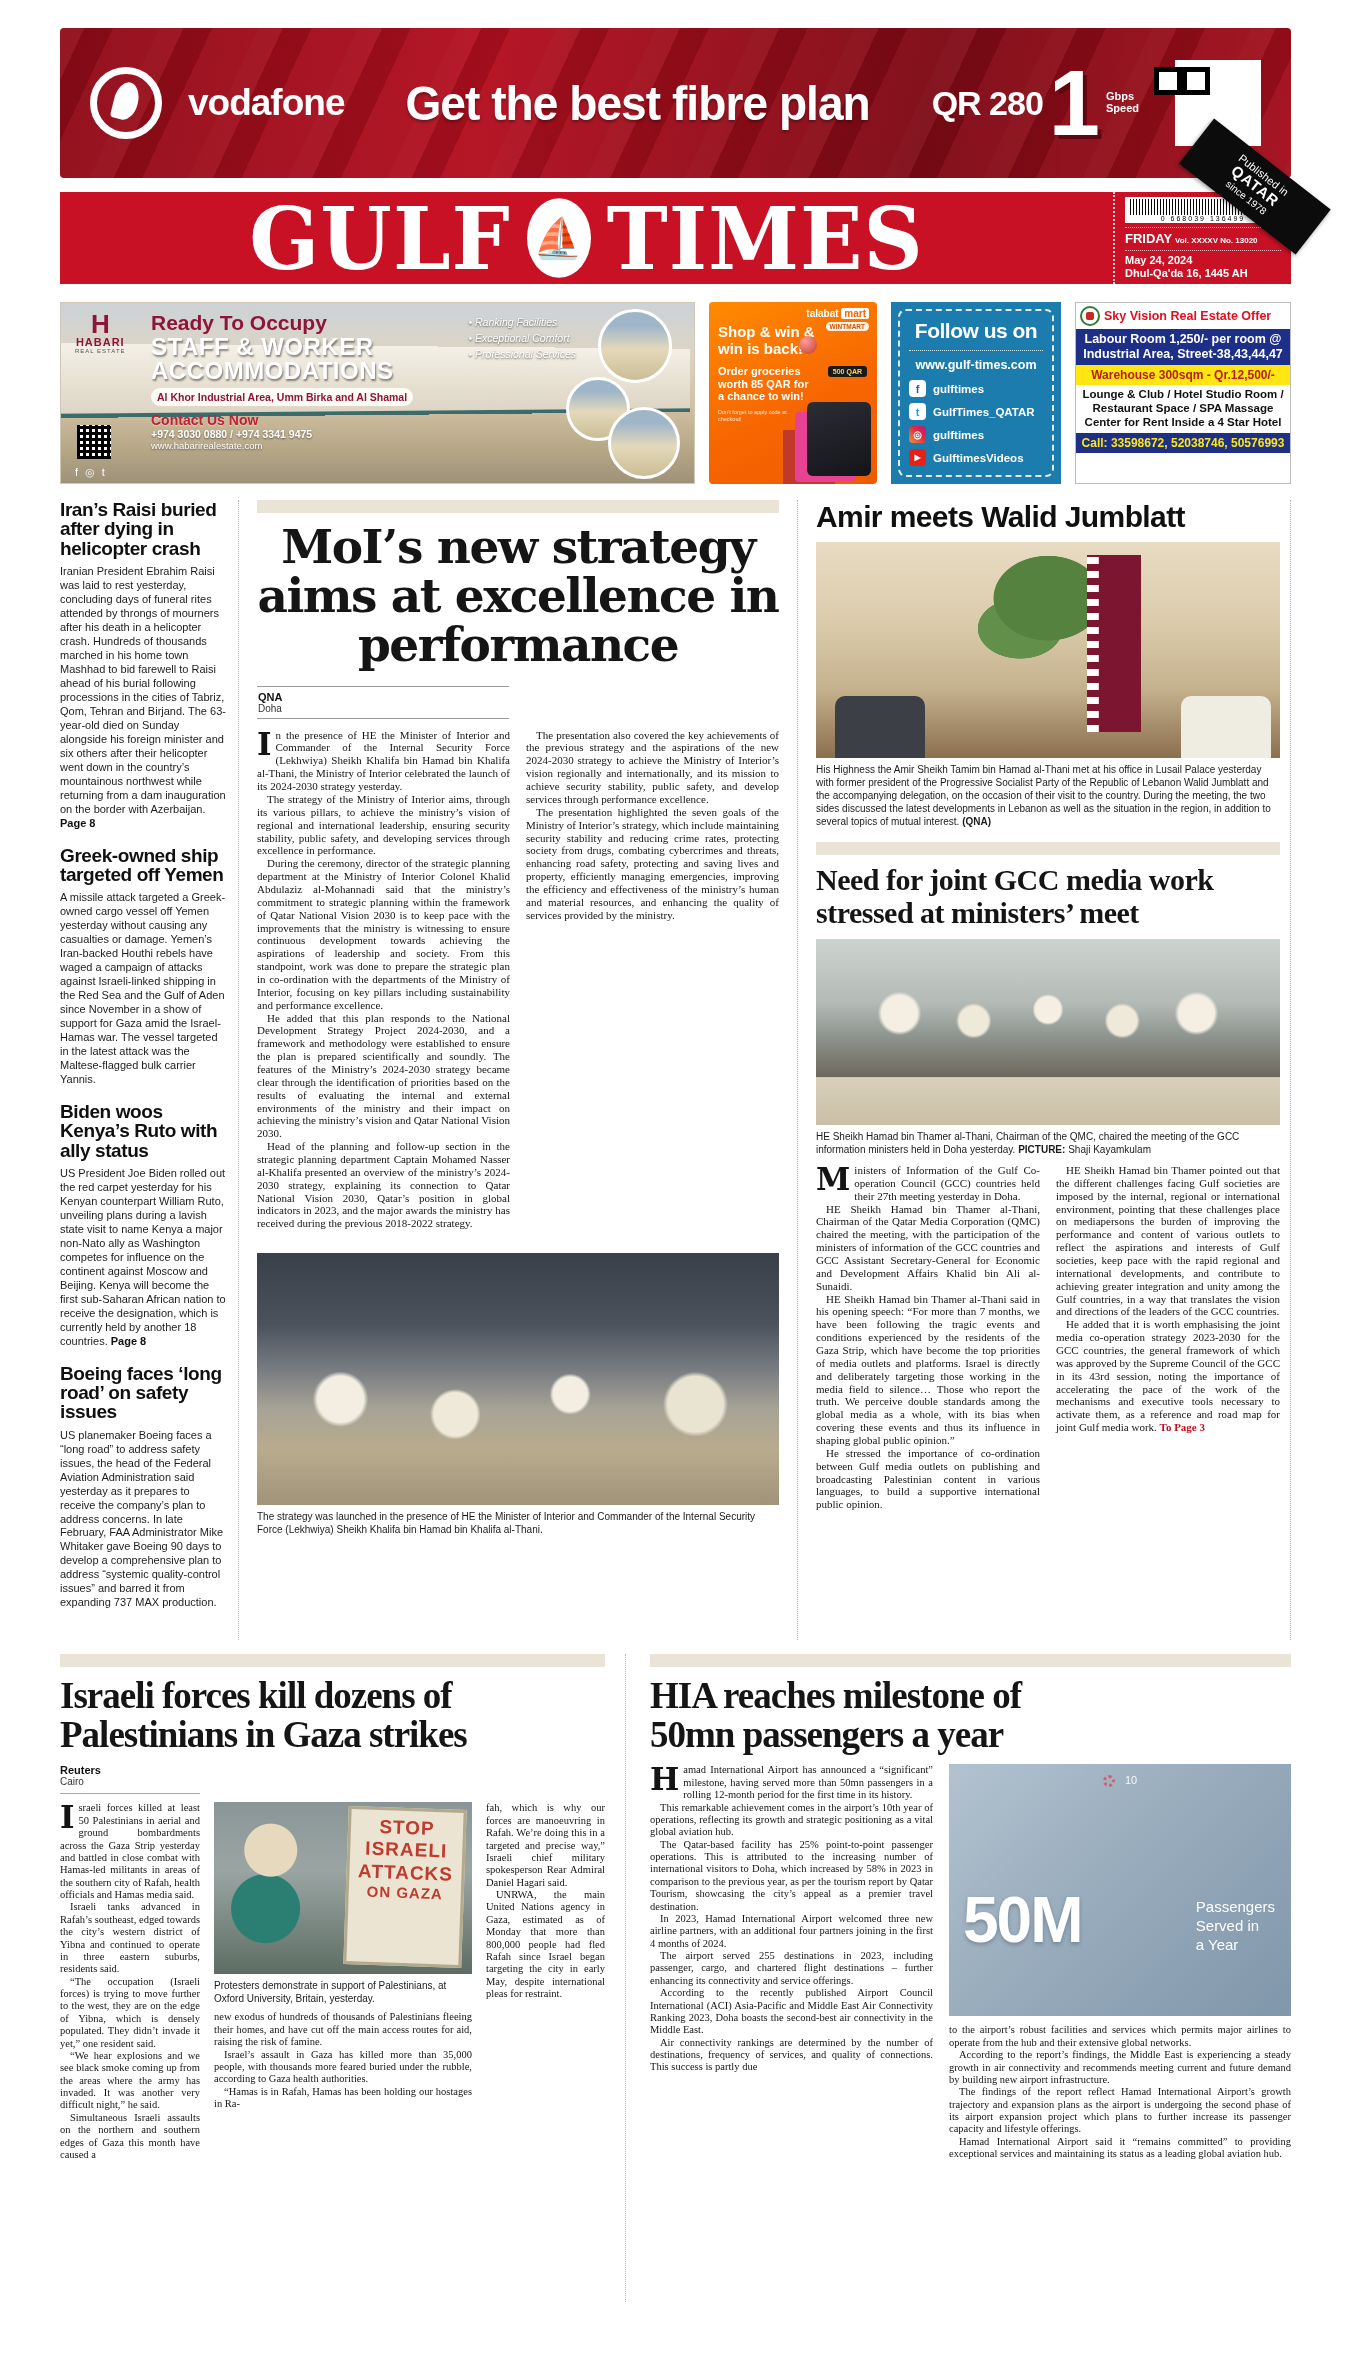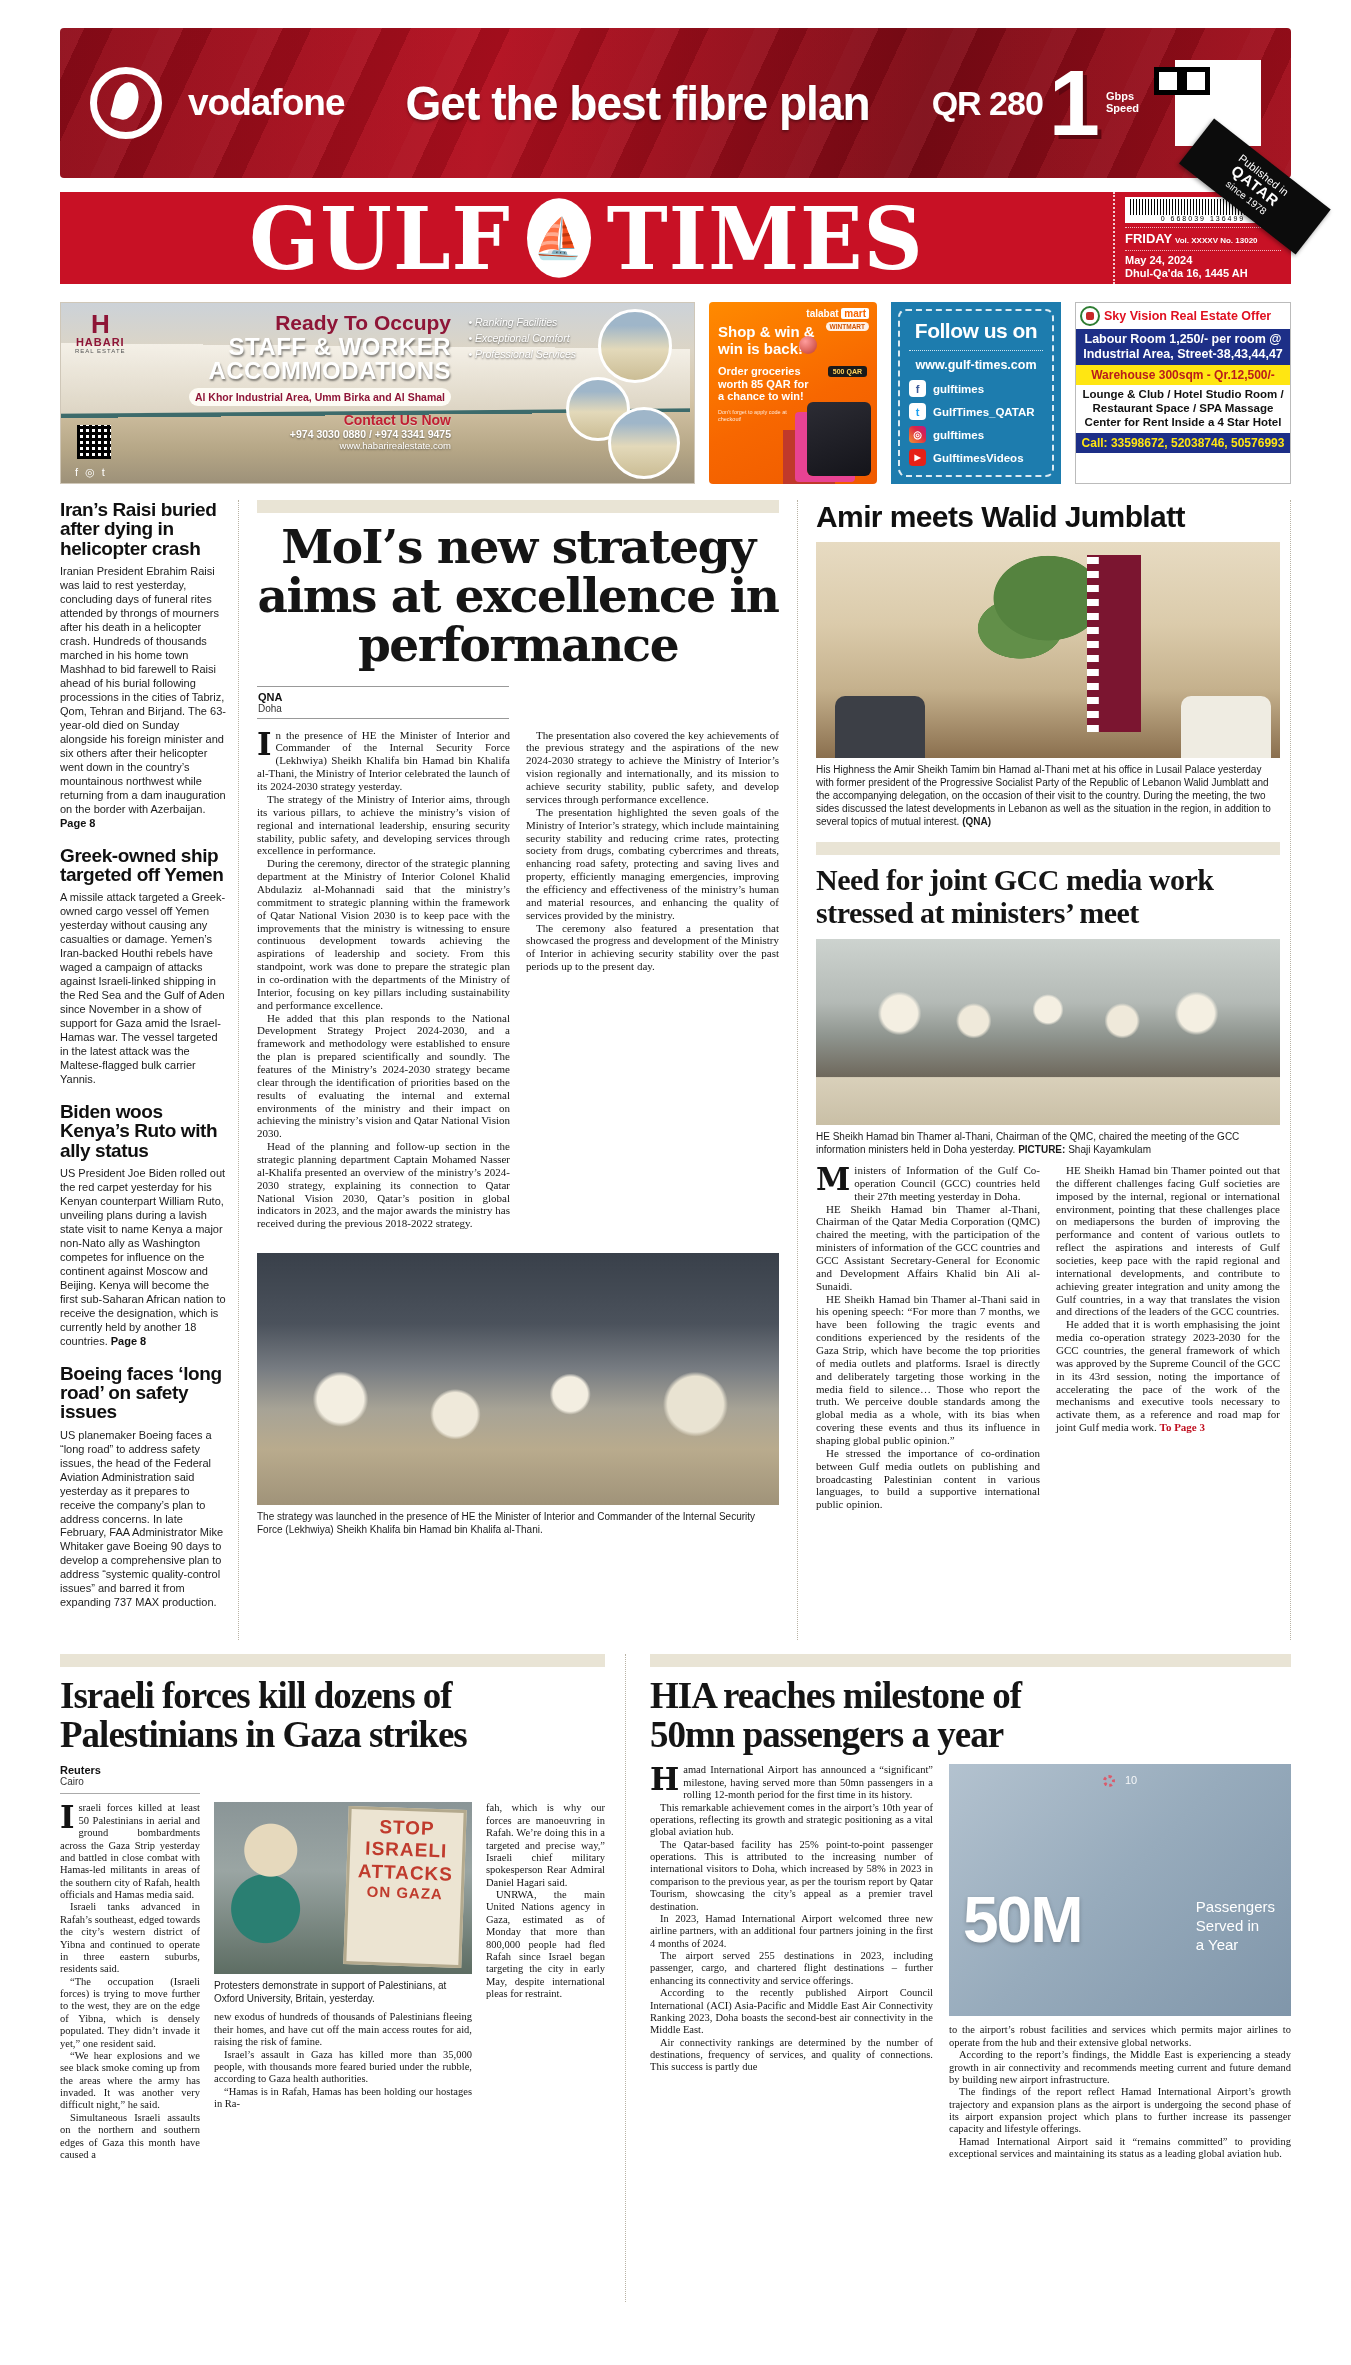--- a/index.html
+++ b/index.html
@@ -50,21 +50,21 @@
   
   .ads { margin:18px 60px 0; display:flex; gap:14px; height:182px; }
   .ad-habari { flex:1; position:relative; overflow:hidden; border:1px solid #cfc7b8;
     background:linear-gradient(180deg,#ccd2d8 0%,#dcd5c6 26%,#d3c3a4 55%,#b5a686 82%,#9d9179 100%); }
   .ad-habari .bld { position:absolute; left:-4%; right:-4%; top:24%; height:36%; background:linear-gradient(180deg,#f4f0e7,#ddd5c4);
     box-shadow:0 4px 0 #3d6b6b; transform:perspective(400px) rotateY(6deg); }
   .hb-logo { position:absolute; left:14px; top:10px; color:#8e1537; text-align:center; z-index:2; }
   .hb-logo .h { font-size:26px; font-weight:bold; line-height:.9; }
   .hb-logo .n { font-size:11px; font-weight:bold; letter-spacing:1px; }
   .hb-logo .s { font-size:6px; color:#555; letter-spacing:1px; }
-  .hb-mid { position:absolute; left:90px; top:8px; width:300px; text-align:right; z-index:2; }
+  .hb-mid { position:absolute; left:90px; top:8px; width:300px; text-align:left; z-index:2; }
   .hb-t1 { color:#8e1537; font-weight:bold; font-size:21px; }
   .hb-t2 { color:#fff; font-weight:bold; font-size:24px; line-height:1.0; text-shadow:1px 2px 2px rgba(0,0,0,.45); letter-spacing:.5px; }
   .hb-loc { margin-top:5px; background:#fdfbf4; color:#8e1537; border-radius:10px; font-size:10.5px; font-weight:bold; padding:3px 6px; display:inline-block; }
   .hb-contact { color:#c02033; font-weight:bold; font-size:14px; margin-top:6px; text-shadow:0 1px 1px rgba(255,255,255,.5); }
   .hb-ph { color:#fff; font-weight:bold; font-size:10.5px; text-shadow:0 1px 2px rgba(0,0,0,.5); }
   .hb-web { color:#fff; font-size:9.5px; text-shadow:0 1px 2px rgba(0,0,0,.5); }
   .hb-feats { position:absolute; right:118px; top:12px; z-index:2; color:#fff; font-style:italic; font-size:10.5px; text-shadow:0 1px 2px rgba(0,0,0,.6); text-align:left; line-height:1.5; }
   .hb-thumb { position:absolute; border-radius:50%; border:3px solid #fff; background:linear-gradient(180deg,#9fb6c9 20%,#e3d9ba 55%,#cbbd95 100%); z-index:2; }
   .t1 { width:74px; height:74px; right:22px; top:6px; } .t2 { width:64px; height:64px; right:64px; top:74px; } .t3 { width:72px; height:72px; right:14px; top:104px; }
   .hb-qr { position:absolute; left:16px; bottom:24px; width:34px; height:34px; background:#fff; z-index:2;
@@ -346,21 +346,20 @@
       <div class="ct">Doha</div>
     </div>
     <div class="moi-body serifbody">
       <p class="np dc">In the presence of HE the Minister of Interior and Commander of the Internal Security Force (Lekhwiya) Sheikh Khalifa bin Hamad bin Khalifa al-Thani, the Ministry of Interior celebrated the launch of its 2024-2030 strategy yesterday.</p>
       <p>The strategy of the Ministry of Interior aims, through its various pillars, to achieve the ministry’s vision of regional and international leadership, ensuring security stability, public safety, and developing services through excellence in performance.</p>
       <p>During the ceremony, director of the strategic planning department at the Ministry of Interior Colonel Khalid Abdulaziz al-Mohannadi said that the ministry’s commitment to strategic planning within the framework of Qatar National Vision 2030 is to keep pace with the improvements that the ministry is witnessing to ensure continuous development towards achieving the aspirations of leadership and society. From this standpoint, work was done to prepare the strategic plan in co-ordination with the departments of the Ministry of Interior, focusing on key pillars including sustainability and performance excellence.</p>
       <p>He added that this plan responds to the National Development Strategy Project 2024-2030, and a framework and methodology were established to ensure the plan is prepared scientifically and soundly. The features of the Ministry’s 2024-2030 strategy became clear through the identification of priorities based on the results of evaluating the internal and external environments of the ministry and their impact on achieving the ministry’s vision and Qatar National Vision 2030.</p>
       <p>Head of the planning and follow-up section in the strategic planning department Captain Mohamed Nasser al-Khalifa presented an overview of the ministry’s 2024-2030 strategy, explaining its connection to Qatar National Vision 2030, Qatar’s position in global indicators in 2023, and the major awards the ministry has received during the previous 2018-2022 strategy.</p>
       <p>The presentation also covered the key achievements of the previous strategy and the aspirations of the new 2024-2030 strategy to achieve the Ministry of Interior’s vision regionally and internationally, and its mission to achieve security stability, public safety, and develop services through performance excellence.</p>
       <p>The presentation highlighted the seven goals of the Ministry of Interior’s strategy, which include maintaining security stability and reducing crime rates, protecting society from drugs, combating cybercrimes and threats, enhancing road safety, protecting and saving lives and property, efficiently managing emergencies, improving the efficiency and effectiveness of the ministry’s human and material resources, and enhancing the quality of services provided by the ministry.</p>
-      <p>The ceremony also featured a presentation that showcased the progress and development of the Ministry of Interior in achieving security stability over the past periods up to the present day.</p>
     </div>
     <div class="photo ph-moi"></div>
     <div class="caption">The strategy was launched in the presence of HE the Minister of Interior and Commander of the Internal Security Force (Lekhwiya) Sheikh Khalifa bin Hamad bin Khalifa al-Thani.</div>
   </div>
 
   <div class="col-right">
     <div class="amir">
       <h2>Amir meets Walid Jumblatt</h2>
       <div class="photo ph-amir">
         <div class="flag">

